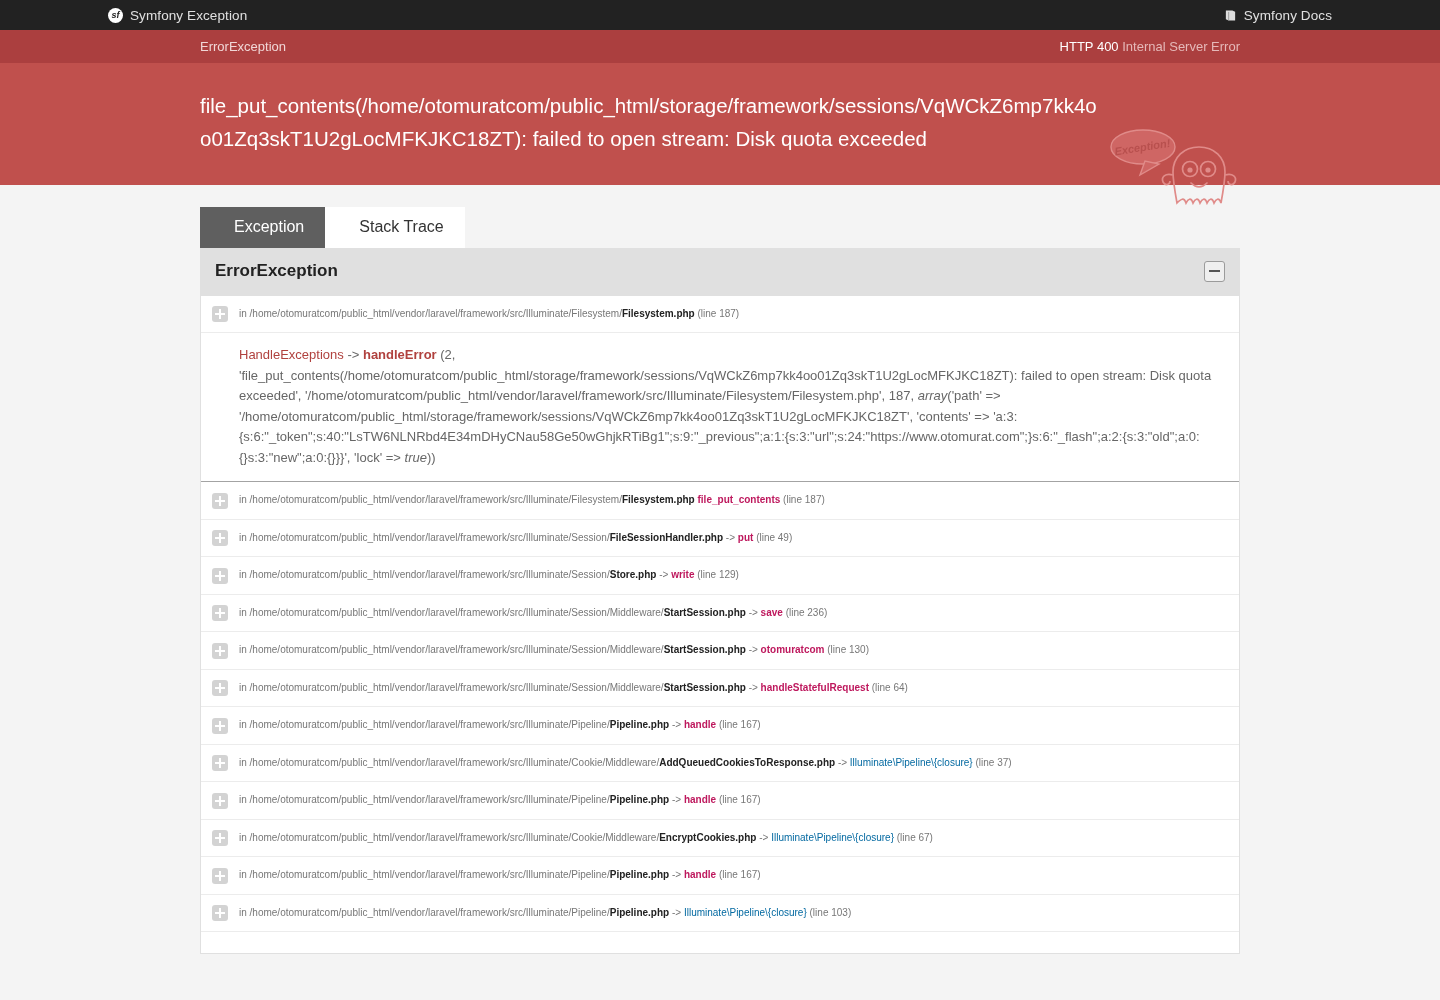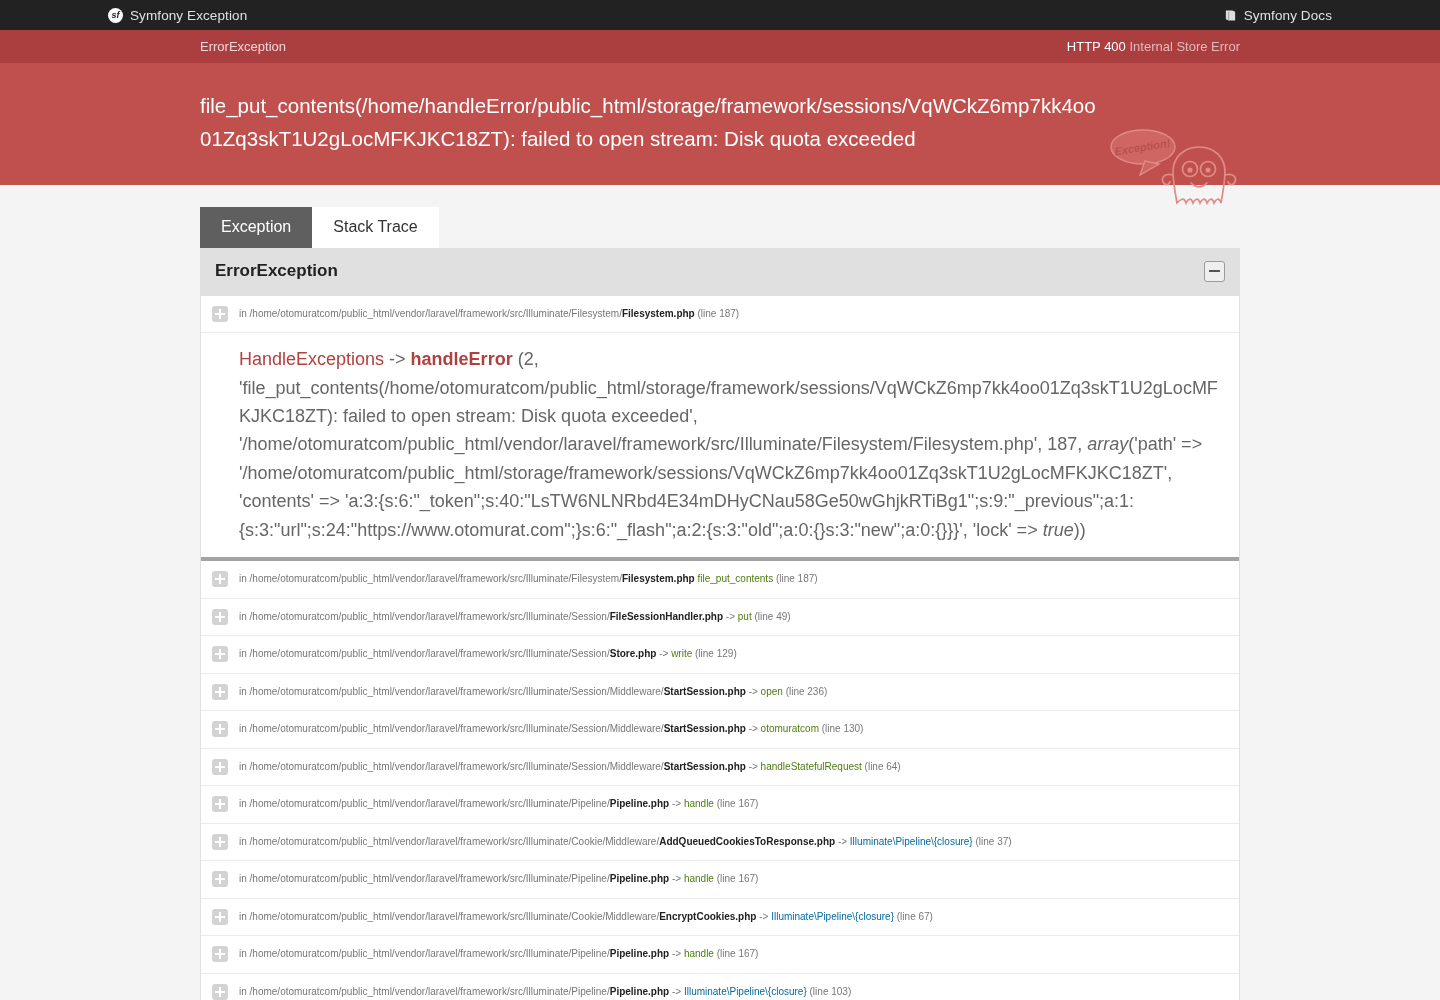--- a/index.html
+++ b/index.html
@@ -71,21 +71,21 @@
     pointer-events: none;
   }
 
   
   .wrap { padding: 0 200px; }
   .tabs {
     display: flex;
     margin-top: 22px;
   }
   .tab {
-    padding: 10px 21px 11px 21px;
+    padding: 10px 21px 11px 34px;
     font-size: 16px;
     cursor: pointer;
     line-height: 1.2;
   }
   .tab.active { background: #5f5f5f; color: #ffffff; }
   .tab.inactive { background: #ffffff; color: #333333; }
 
   
   .panel {
     background: #ffffff;
@@ -140,29 +140,29 @@
     content: "";
     position: absolute;
     background: #ffffff;
   }
   .plus-icon::before { left: 3px; top: 7px; width: 10px; height: 2px; }
   .plus-icon::after  { top: 3px; left: 7px; height: 10px; width: 2px; }
 
   .path-prefix { color: #777777; }
   .file-bold { color: #222222; font-weight: bold; }
   .arrow { color: #777777; }
-  .fn { color: #4d7c0f; font-weight: normal; }
+  .fn { color: #be185d; font-weight: bold; }
   .fn-plain { color: #0369a1; }
   .lineno { color: #777777; }
 
   
   .args-block {
-    border-bottom: 4px solid #a3a3a3;
+    border-bottom: 1px solid #a3a3a3;
     padding: 12px 14px 13px 38px;
-    font-size: 18px;
+    font-size: 13px;
     color: #666666;
     line-height: 1.58;
     word-break: break-word;
   }
   .args-block .cls { color: #b0413e; }
   .args-block .meth { color: #b0413e; font-weight: bold; }
   .args-block .kw { font-style: italic; }
 </style>
 </head>
 <body>
@@ -180,26 +180,26 @@
       </svg>
     </span>
     <span>Symfony Docs</span>
   </a>
 </div>
 
 <div class="subbar">
   <span>ErrorException</span>
   <span>
     <span class="status-code">HTTP 400</span>
-    <span class="status-text">Internal Store Error</span>
+    <span class="status-text">Internal Server Error</span>
   </span>
 </div>
 
 <div class="banner">
-  <h1 class="banner-title">file_put_contents(/home/handleError/public_html/storage/framework/sessions/VqWCkZ6mp7kk4oo01Zq3skT1U2gLocMFKJKC18ZT): failed to open stream: Disk quota exceeded</h1>
+  <h1 class="banner-title">file_put_contents(/home/otomuratcom/public_html/storage/framework/sessions/VqWCkZ6mp7kk4oo01Zq3skT1U2gLocMFKJKC18ZT): failed to open stream: Disk quota exceeded</h1>
   <div class="mascot">
     <svg width="135" height="80" viewBox="0 0 135 80">
 
       <ellipse cx="36" cy="22" rx="32" ry="17" fill="#cf6664" stroke="#e08b89" stroke-width="1.4"></ellipse>
       <path d="M38 36 L33 50 L52 39 Z" fill="#cf6664" stroke="#e08b89" stroke-width="1.4"></path>
       <text x="36" y="26" font-family="'Liberation Sans',sans-serif" font-size="11" font-style="italic" font-weight="bold" fill="#b8504e" text-anchor="middle" transform="rotate(-9 36 26)">Exception!</text>
 
       <path d="M70 78 C70 78 66 56 66 47 C66 32 77 22 92 22 C107 22 118 32 118 47
                C118 56 114 78 114 78 C112 72 109 74 107 78 C105 72 102 74 100 78
                C98 72 95 74 93 78 C91 72 88 74 86 78 C84 72 81 74 79 78
@@ -231,21 +231,21 @@
       <div class="toggle-all">
         <span class="bar"></span>
       </div>
     </div>
     <ul class="trace-list">
         <li class="trace-row"><span class="plus-icon"></span><span class="path-prefix">in </span><span class="path-prefix">/home/otomuratcom/public_html/vendor/laravel/framework/src/Illuminate/Filesystem/</span><span class="file-bold">Filesystem.php</span><span class="lineno"> (line 187)</span></li>
         <li class="args-block"><span class="cls">HandleExceptions</span><span> -&gt; </span><span class="meth">handleError</span><span> (2, </span><span>'file_put_contents(/home/otomuratcom/public_html/storage/framework/sessions/VqWCkZ6mp7kk4oo01Zq3skT1U2gLocMFKJKC18ZT): failed to open stream: Disk quota exceeded', '/home/otomuratcom/public_html/vendor/laravel/framework/src/Illuminate/Filesystem/Filesystem.php', 187, </span><span class="kw">array</span><span>('path' =&gt; '/home/otomuratcom/public_html/storage/framework/sessions/VqWCkZ6mp7kk4oo01Zq3skT1U2gLocMFKJKC18ZT', 'contents' =&gt; 'a:3:{s:6:"_token";s:40:"LsTW6NLNRbd4E34mDHyCNau58Ge50wGhjkRTiBg1";s:9:"_previous";a:1:{s:3:"url";s:24:"https://www.otomurat.com";}s:6:"_flash";a:2:{s:3:"old";a:0:{}s:3:"new";a:0:{}}}', 'lock' =&gt; </span><span class="kw">true</span><span>))</span></li>
         <li class="trace-row"><span class="plus-icon"></span><span class="path-prefix">in </span><span class="path-prefix">/home/otomuratcom/public_html/vendor/laravel/framework/src/Illuminate/Filesystem/</span><span class="file-bold">Filesystem.php</span>  <span class="fn">file_put_contents</span><span class="lineno"> (line 187)</span></li>
         <li class="trace-row"><span class="plus-icon"></span><span class="path-prefix">in </span><span class="path-prefix">/home/otomuratcom/public_html/vendor/laravel/framework/src/Illuminate/Session/</span><span class="file-bold">FileSessionHandler.php</span><span class="arrow"> -&gt; </span><span class="fn">put</span><span class="lineno"> (line 49)</span></li>
         <li class="trace-row"><span class="plus-icon"></span><span class="path-prefix">in </span><span class="path-prefix">/home/otomuratcom/public_html/vendor/laravel/framework/src/Illuminate/Session/</span><span class="file-bold">Store.php</span><span class="arrow"> -&gt; </span><span class="fn">write</span><span class="lineno"> (line 129)</span></li>
-        <li class="trace-row"><span class="plus-icon"></span><span class="path-prefix">in </span><span class="path-prefix">/home/otomuratcom/public_html/vendor/laravel/framework/src/Illuminate/Session/Middleware/</span><span class="file-bold">StartSession.php</span><span class="arrow"> -&gt; </span><span class="fn">open</span><span class="lineno"> (line 236)</span></li>
+        <li class="trace-row"><span class="plus-icon"></span><span class="path-prefix">in </span><span class="path-prefix">/home/otomuratcom/public_html/vendor/laravel/framework/src/Illuminate/Session/Middleware/</span><span class="file-bold">StartSession.php</span><span class="arrow"> -&gt; </span><span class="fn">save</span><span class="lineno"> (line 236)</span></li>
         <li class="trace-row"><span class="plus-icon"></span><span class="path-prefix">in </span><span class="path-prefix">/home/otomuratcom/public_html/vendor/laravel/framework/src/Illuminate/Session/Middleware/</span><span class="file-bold">StartSession.php</span><span class="arrow"> -&gt; </span><span class="fn">otomuratcom</span><span class="lineno"> (line 130)</span></li>
         <li class="trace-row"><span class="plus-icon"></span><span class="path-prefix">in </span><span class="path-prefix">/home/otomuratcom/public_html/vendor/laravel/framework/src/Illuminate/Session/Middleware/</span><span class="file-bold">StartSession.php</span><span class="arrow"> -&gt; </span><span class="fn">handleStatefulRequest</span><span class="lineno"> (line 64)</span></li>
         <li class="trace-row"><span class="plus-icon"></span><span class="path-prefix">in </span><span class="path-prefix">/home/otomuratcom/public_html/vendor/laravel/framework/src/Illuminate/Pipeline/</span><span class="file-bold">Pipeline.php</span><span class="arrow"> -&gt; </span><span class="fn">handle</span><span class="lineno"> (line 167)</span></li>
         <li class="trace-row"><span class="plus-icon"></span><span class="path-prefix">in </span><span class="path-prefix">/home/otomuratcom/public_html/vendor/laravel/framework/src/Illuminate/Cookie/Middleware/</span><span class="file-bold">AddQueuedCookiesToResponse.php</span><span class="arrow"> -&gt; </span><span class="fn-plain">Illuminate\Pipeline\{closure}</span><span class="lineno"> (line 37)</span></li>
         <li class="trace-row"><span class="plus-icon"></span><span class="path-prefix">in </span><span class="path-prefix">/home/otomuratcom/public_html/vendor/laravel/framework/src/Illuminate/Pipeline/</span><span class="file-bold">Pipeline.php</span><span class="arrow"> -&gt; </span><span class="fn">handle</span><span class="lineno"> (line 167)</span></li>
         <li class="trace-row"><span class="plus-icon"></span><span class="path-prefix">in </span><span class="path-prefix">/home/otomuratcom/public_html/vendor/laravel/framework/src/Illuminate/Cookie/Middleware/</span><span class="file-bold">EncryptCookies.php</span><span class="arrow"> -&gt; </span><span class="fn-plain">Illuminate\Pipeline\{closure}</span><span class="lineno"> (line 67)</span></li>
         <li class="trace-row"><span class="plus-icon"></span><span class="path-prefix">in </span><span class="path-prefix">/home/otomuratcom/public_html/vendor/laravel/framework/src/Illuminate/Pipeline/</span><span class="file-bold">Pipeline.php</span><span class="arrow"> -&gt; </span><span class="fn">handle</span><span class="lineno"> (line 167)</span></li>
         <li class="trace-row"><span class="plus-icon"></span><span class="path-prefix">in </span><span class="path-prefix">/home/otomuratcom/public_html/vendor/laravel/framework/src/Illuminate/Pipeline/</span><span class="file-bold">Pipeline.php</span><span class="arrow"> -&gt; </span><span class="fn-plain">Illuminate\Pipeline\{closure}</span><span class="lineno"> (line 103)</span></li>
         <li class="trace-row"></li>
       </ul>

